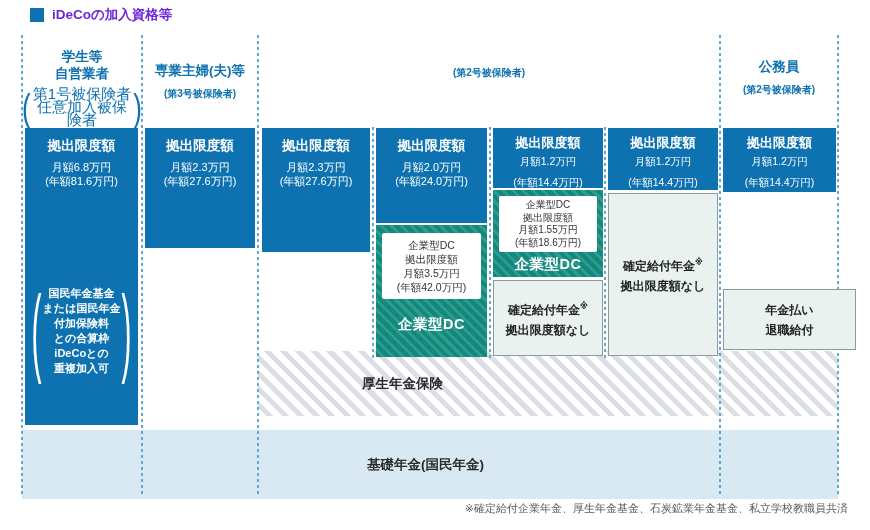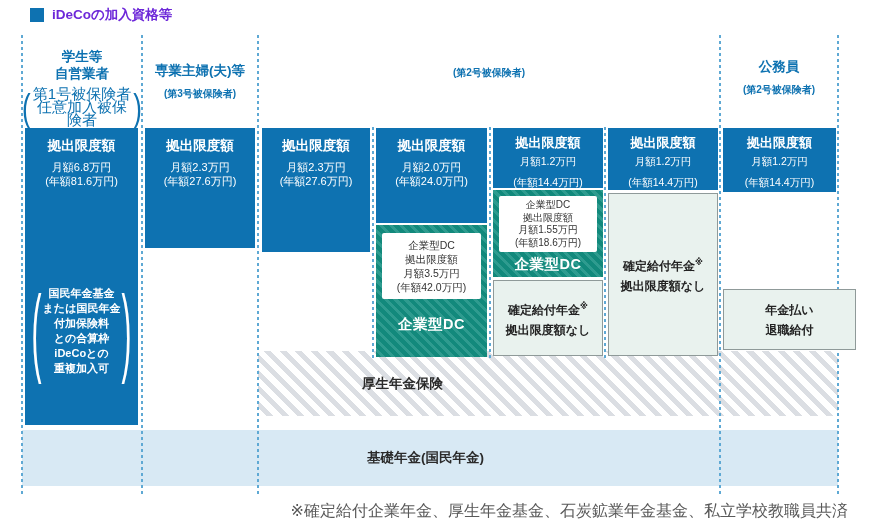--- a/index.html
+++ b/index.html
@@ -70,27 +70,27 @@
   #p6{left:608px;top:193px;width:110px;height:163px;}
   #p7{left:723px;top:289px;width:133px;height:61px;}
   .pale-l1 { font-size:12px; font-weight:bold; line-height:20px; }
   .pale-l2 { font-size:12px; font-weight:bold; line-height:20px; }
   .sup { font-size:8px; vertical-align:super; }
 
   
   .band-kosei { position:absolute; left:258px; top:351px; width:580px; height:65px; z-index:1;
     background:repeating-linear-gradient(45deg,#ffffff 0px,#ffffff 6px,#dbdee3 6px,#dbdee3 11px);
     display:flex; align-items:center; }
-  .band-kiso { position:absolute; left:22px; top:430px; width:816px; height:56px; z-index:1;
+  .band-kiso { position:absolute; left:22px; top:430px; width:816px; height:69px; z-index:1;
     background:#d8e9f4; display:flex; align-items:center; }
   .band-label { font-size:13.5px; font-weight:bold; color:#2b2b2b; }
   .band-kosei .band-label { margin-left:104px; }
   .band-kiso .band-label { margin-left:345px; }
 
-  .footnote { position:absolute; right:22px; top:501px; font-size:16px; color:#595959; }
+  .footnote { position:absolute; right:22px; top:501px; font-size:11px; color:#595959; }
 </style>
 </head>
 <body>
 
 <div class="canvas">
 
   <div class="title">
     <span class="sq"></span>
     <span class="title-text">iDeCoの加入資格等</span>
   </div>

